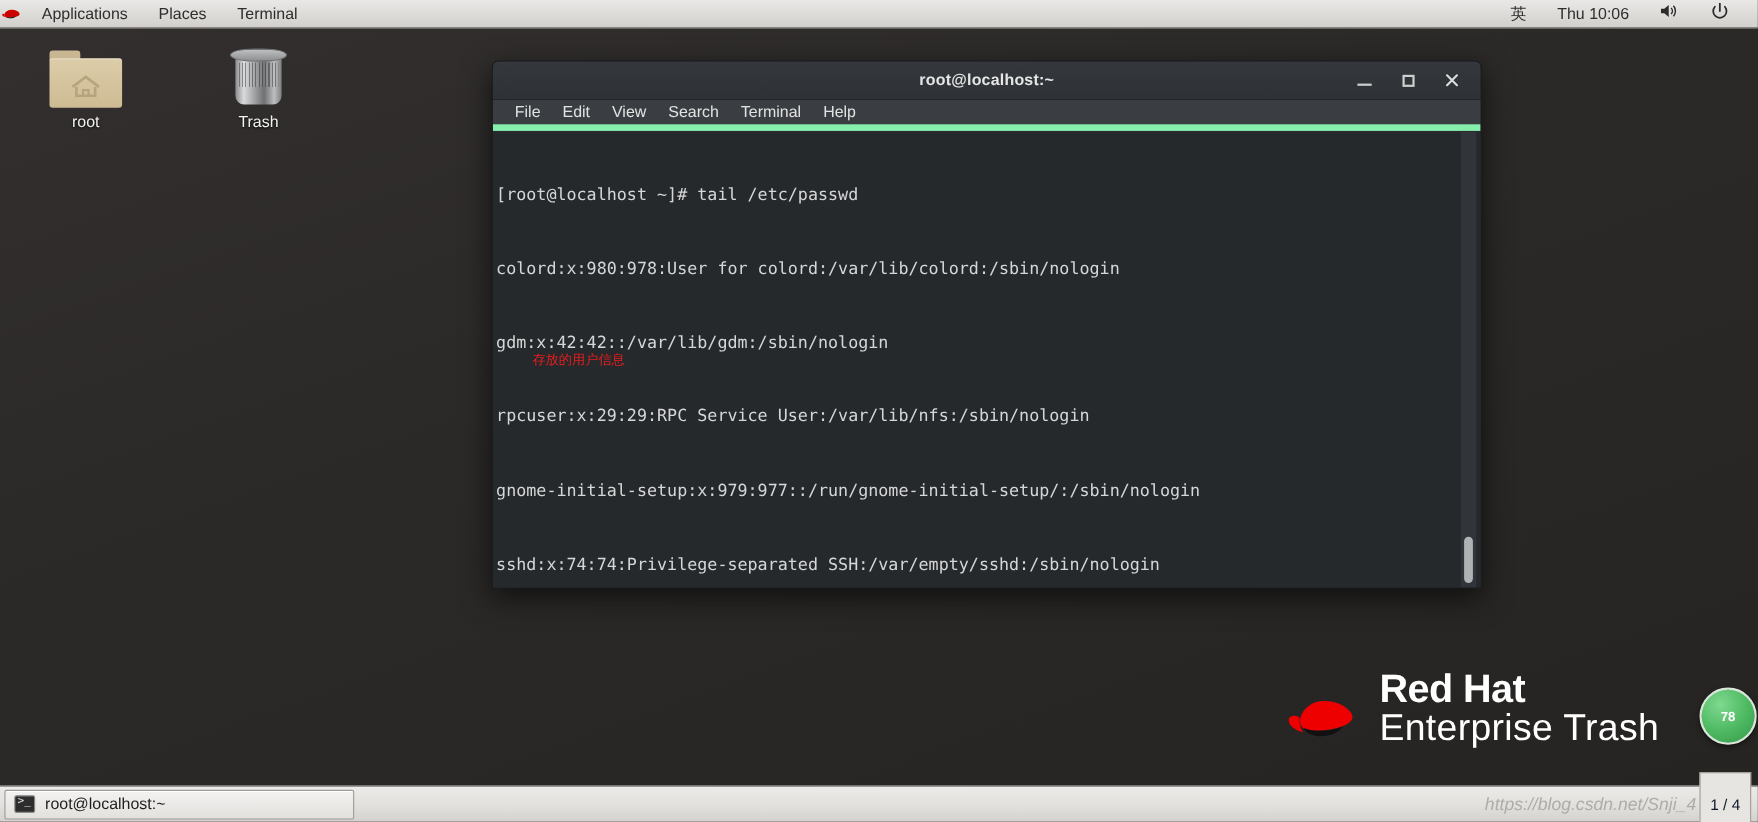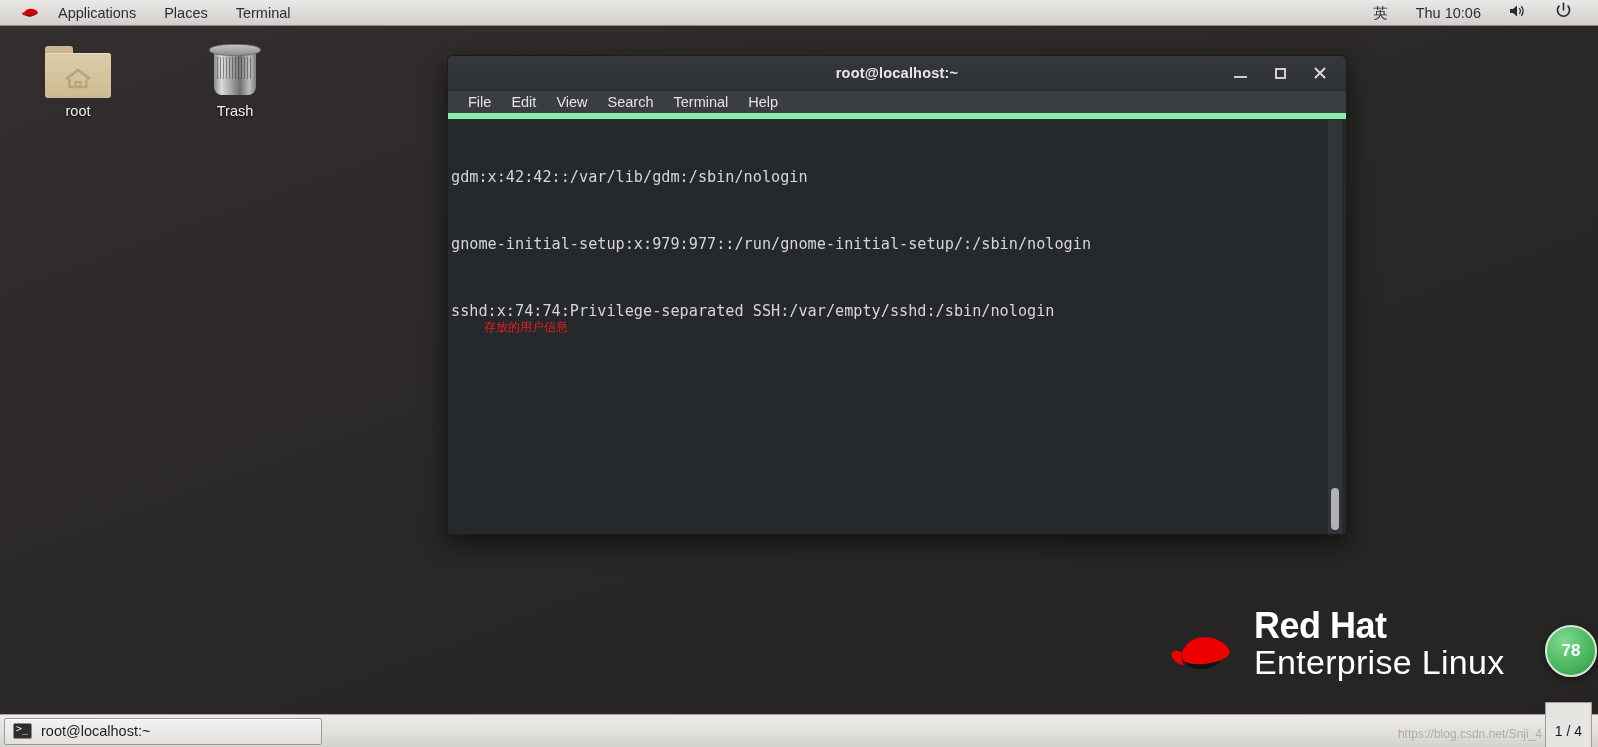--- a/index.html
+++ b/index.html
@@ -19,21 +19,21 @@
 
   
   #top-panel {
     position: absolute; top: 0; left: 0;
     width: 1598px; height: 26px;
     background: linear-gradient(to bottom, #e9e8e6 0%, #dedcd9 50%, #d2d0cd 100%);
     border-bottom: 1px solid #8e8b87;
     display: flex; align-items: center;
     font-size: 14.5px; color: #2b2b2b;
   }
-  #top-panel .tp-left { display: flex; align-items: center; gap: 0; padding-left: 20px; }
+  #top-panel .tp-left { display: flex; align-items: center; gap: 0; padding-left: 0; }
   #top-panel .tp-item {
     padding: 3px 14px;
     color: #2e2e2e;
     line-height: 18px;
     white-space: nowrap;
   }
   #top-panel .tp-right {
     margin-left: auto; display: flex; align-items: center;
     padding-right: 12px; gap: 0;
   }
@@ -177,21 +177,21 @@
   #rhel-brand .words { color: #ffffff; line-height: 1.02; }
   #rhel-brand .w1 { font-size: 36px; font-weight: bold; letter-spacing: -.5px; }
   #rhel-brand .w2 { font-size: 34px; font-weight: 300; letter-spacing: .3px; }
 
   
   #green-badge {
     position: absolute; left: 1545px; top: 625px;
     width: 52px; height: 52px; border-radius: 50%;
     background: radial-gradient(circle at 35% 28%, #7ed98f 0%, #4cb860 55%, #35974b 100%);
     border: 2px solid #d9e7da;
-    color: #fff; font-size: 17px; font-weight: bold;
+    color: #fff; font-size: 12px; font-weight: bold;
     display: flex; align-items: center; justify-content: center;
     box-shadow: 0 2px 5px rgba(0,0,0,.5);
     text-align: right;
   }
 
   
   #bottom-panel {
     position: absolute; left: 0; bottom: 0;
     width: 1598px; height: 33px;
     background: linear-gradient(to bottom,#ecebe9 0%,#e2e0dd 55%,#d4d2cf 100%);
@@ -226,24 +226,25 @@
   }
   #workspace-ind {
     margin-left: auto; margin-right: 6px;
     border: 1px solid #9e9b97;
     background: #e7e5e2;
     padding: 20px 9px;
     font-size: 14px; color: #0f172a;
   }
   #watermark {
     position: absolute; right: 56px; bottom: 6px;
-    font-size: 12px; color: #a9a7a4;
+    font-size: 16px; color: #a9a7a4;
     opacity: .9;
     white-space: nowrap;
     pointer-events: none;
+    font-style: italic;
   }
 </style>
 </head>
 <body>
 
 <div id="desktop">
 
   <div id="top-panel">
     <div class="tp-left">
       <span class="rh-logo-small">
@@ -324,21 +325,24 @@
       <span class="mi">File</span>
       <span class="mi">Edit</span>
       <span class="mi">View</span>
       <span class="mi">Search</span>
       <span class="mi">Terminal</span>
       <span class="mi">Help</span>
     </div>
 
     <div id="term-body">
       <div id="term-text">
+        <div>[root@localhost ~]# tail /etc/passwd</div>
+        <div>colord:x:980:978:User for colord:/var/lib/colord:/sbin/nologin</div>
         <div>gdm:x:42:42::/var/lib/gdm:/sbin/nologin</div>
+        <div>rpcuser:x:29:29:RPC Service User:/var/lib/nfs:/sbin/nologin</div>
         <div>gnome-initial-setup:x:979:977::/run/gnome-initial-setup/:/sbin/nologin</div>
         <div>sshd:x:74:74:Privilege-separated SSH:/var/empty/sshd:/sbin/nologin</div>
         
         
         
         
         
         
       </div>
 
@@ -353,21 +357,21 @@
   <div id="rhel-brand">
     <span class="hat">
       <svg viewBox="0 0 72 52" width="72" height="52" aria-hidden="true">
         <path d="M14 30 C13 22 21 12 32 10.5 C44 9 56 14 60.5 21.5 C63.5 26.5 60 30.5 52 33.5 C40 38 22 38.5 16.5 34.5 C15 33.4 14.2 31.8 14 30 Z" fill="#ee0000"></path>
         <path d="M12.5 24.5 C8 22.5 3 24 3.6 28.5 C4.3 33.5 10 37 16.5 38.8 C14.2 35.6 13 30.5 13.6 26 Z" fill="#ee0000"></path>
         <path d="M17.5 34.9 C24.5 38.6 42.5 38.2 52.8 33.2 C49.5 39.3 38 43.6 28.5 42 C22 40.9 18.4 38.2 17.5 34.9 Z" fill="#111111"></path>
       </svg>
     </span>
     <span class="words">
       <div class="w1">Red Hat</div>
-      <div class="w2">Enterprise Linux</div>
+      <div class="w2">Enterprise Trash</div>
     </span>
   </div>
 
   <div id="green-badge">78</div>
 
   <div id="bottom-panel">
     <div id="taskbtn">
       <span class="tb-icon"></span>
       <span>root@localhost:~</span>
     </div>

